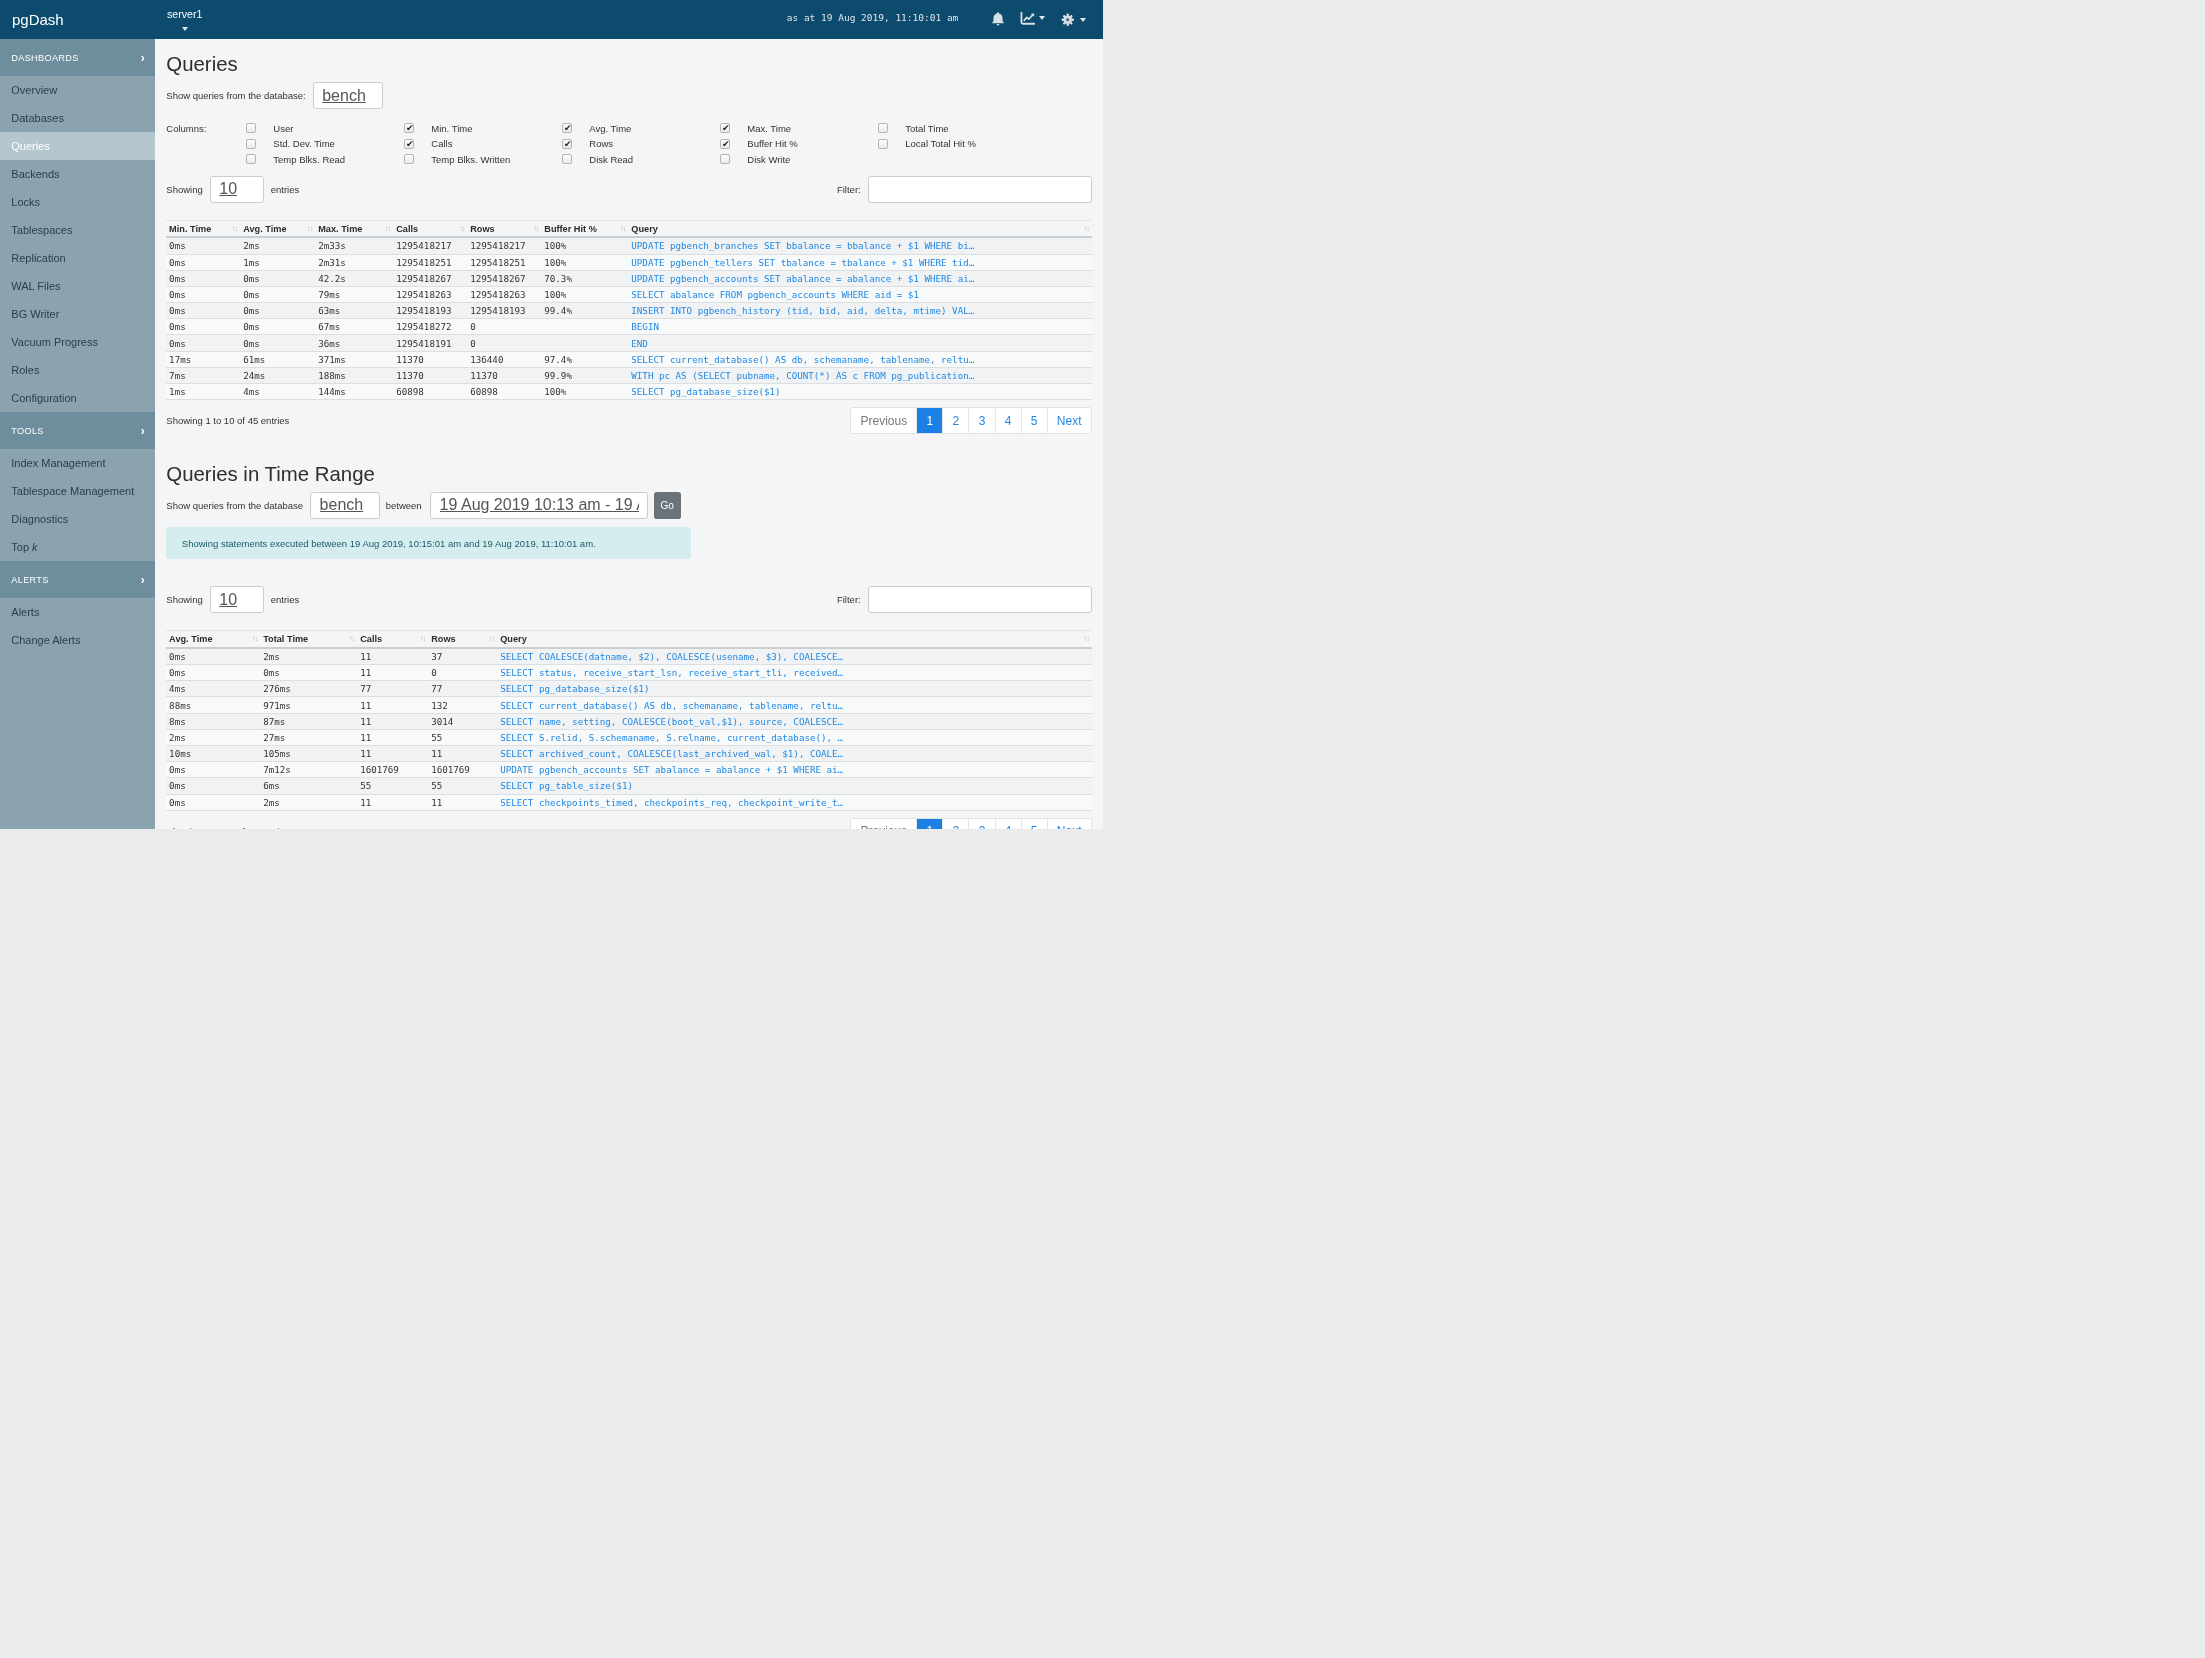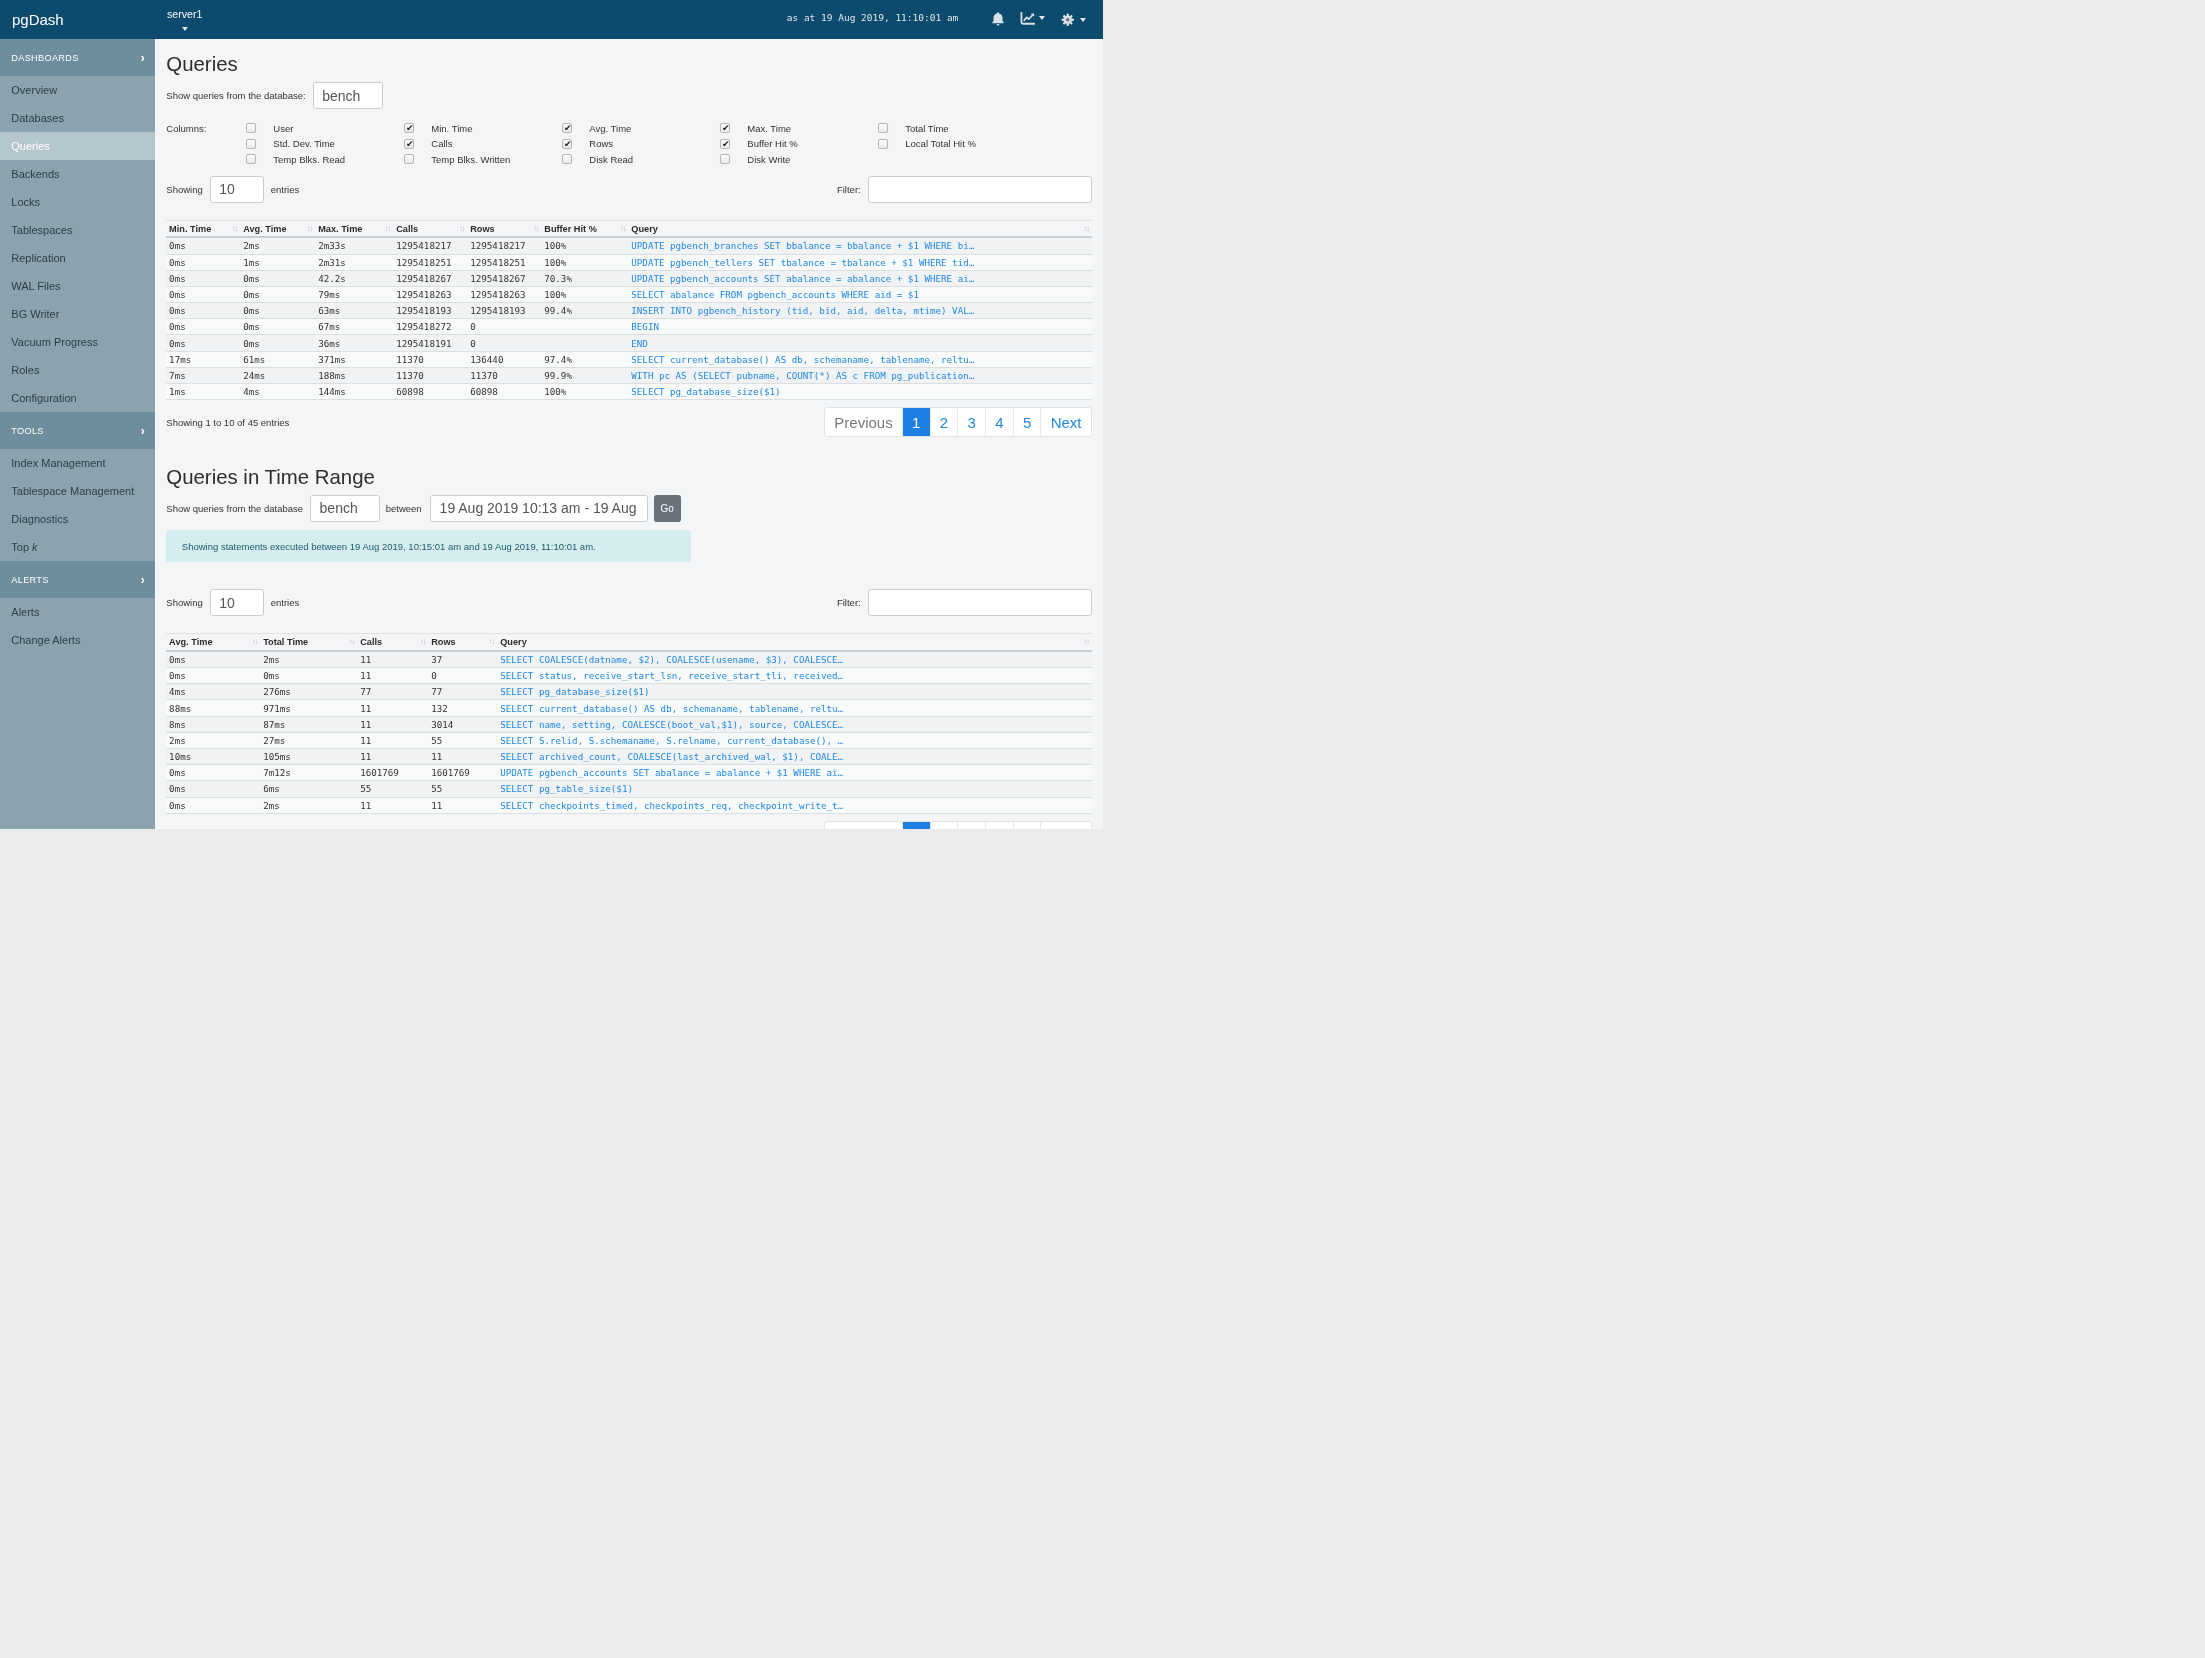--- a/index.html
+++ b/index.html
@@ -22,22 +22,22 @@
   .side-header .chev{margin-left:auto;font-size:12px;font-weight:bold;line-height:1;color:#fff;}
   .side-item{height:28px;line-height:28px;padding-left:11.3px;font-size:11px;color:#2e3d47;cursor:pointer;}
   .side-item.active{background:#b5c7ce;color:#fff;}
   .side-item em{font-style:italic;}
   
   .main{position:absolute;left:155px;top:39px;right:0;bottom:0;padding:0 11.3px;box-sizing:border-box;}
   .h1{font-size:20.4px;font-weight:400;color:#2e2e2e;margin-top:12.7px;line-height:25px;}
   .lbl{font-size:9.5px;color:#333;}
   .form-row{display:flex;align-items:center;margin-top:5.6px;}
   input.text{height:27px;border:0.7px solid #ccc;border-radius:2.8px;background:#fff;
-             font-family:"Liberation Sans",sans-serif;font-size:14px;color:#555;
-             box-sizing:border-box;padding:0 8.5px;outline:none;}
+             font-family:"Liberation Sans",sans-serif;font-size:16px;color:#555;
+             box-sizing:border-box;padding:0 8.5px;outline:none;text-decoration:underline;}
   .db-input{width:70px;margin-left:7px;}
   
   .columns-row{display:flex;margin-top:14px;}
   .columns-label{width:80px;}
   .cbcol{width:158px;display:flex;flex-direction:column;gap:5.6px;}
   .cb{display:flex;align-items:center;gap:17px;height:10px;cursor:pointer;}
   .box{width:10px;height:10px;border:0.7px solid #b3b3b3;border-radius:2.1px;
        background:linear-gradient(#fdfdfd,#eaeaea);position:relative;flex:none;box-sizing:border-box;}
   .box.checked::after{content:"✔";position:absolute;left:0.7px;top:-2.1px;font-size:9.2px;color:#222;}
   .cb-label{font-size:9.5px;color:#333;}
@@ -54,21 +54,21 @@
   td{font-size:9.2px;padding:2.1px 2.8px;border-bottom:0.7px solid #dcdfe1;color:#333;
      font-family:"DejaVu Sans Mono",monospace;overflow:hidden;white-space:nowrap;}
   tbody tr:nth-child(odd) td{background:#f1f2f3;}
   tbody tr:nth-child(even) td{background:#f8f9f9;}
   td.query{color:#1e88e5;cursor:pointer;}
   
   .table-footer{display:flex;align-items:center;margin-top:7px;gap:24px;}
   .summary{font-size:9.5px;color:#333;}
   .pagination{margin-left:auto;display:flex;border:0.7px solid #dfe3e6;border-radius:2.8px;
               overflow:hidden;background:#fff;}
-  .page-btn{padding:5.6px 9.2px;font-size:15px;color:#1e88e5;border-left:0.7px solid #e6e9eb;
+  .page-btn{padding:5.6px 9.2px;font-size:12px;color:#1e88e5;border-left:0.7px solid #e6e9eb;
             cursor:pointer;background:#fff;text-align:center;min-width:5.6px;}
   .page-btn.prev{border-left:none;color:#75797d;}
   .page-btn.active{background:#1b7fe3;color:#fff;}
   
   .range-row .between{margin-left:5.6px;}
   .range-input{width:218px;margin-left:8.5px;text-align:center;}
   .go-btn{height:27px;width:27px;margin-left:5.6px;background:#6a737a;color:#fff;border:none;
           border-radius:2.8px;font-family:"Liberation Sans",sans-serif;font-size:10px;cursor:pointer;}
   .alert{margin-top:8.5px;width:525px;background:#d6edf0;border-radius:2.8px;padding:10.6px 15.5px;
          font-size:9.5px;color:#1b5c66;box-sizing:border-box;}

